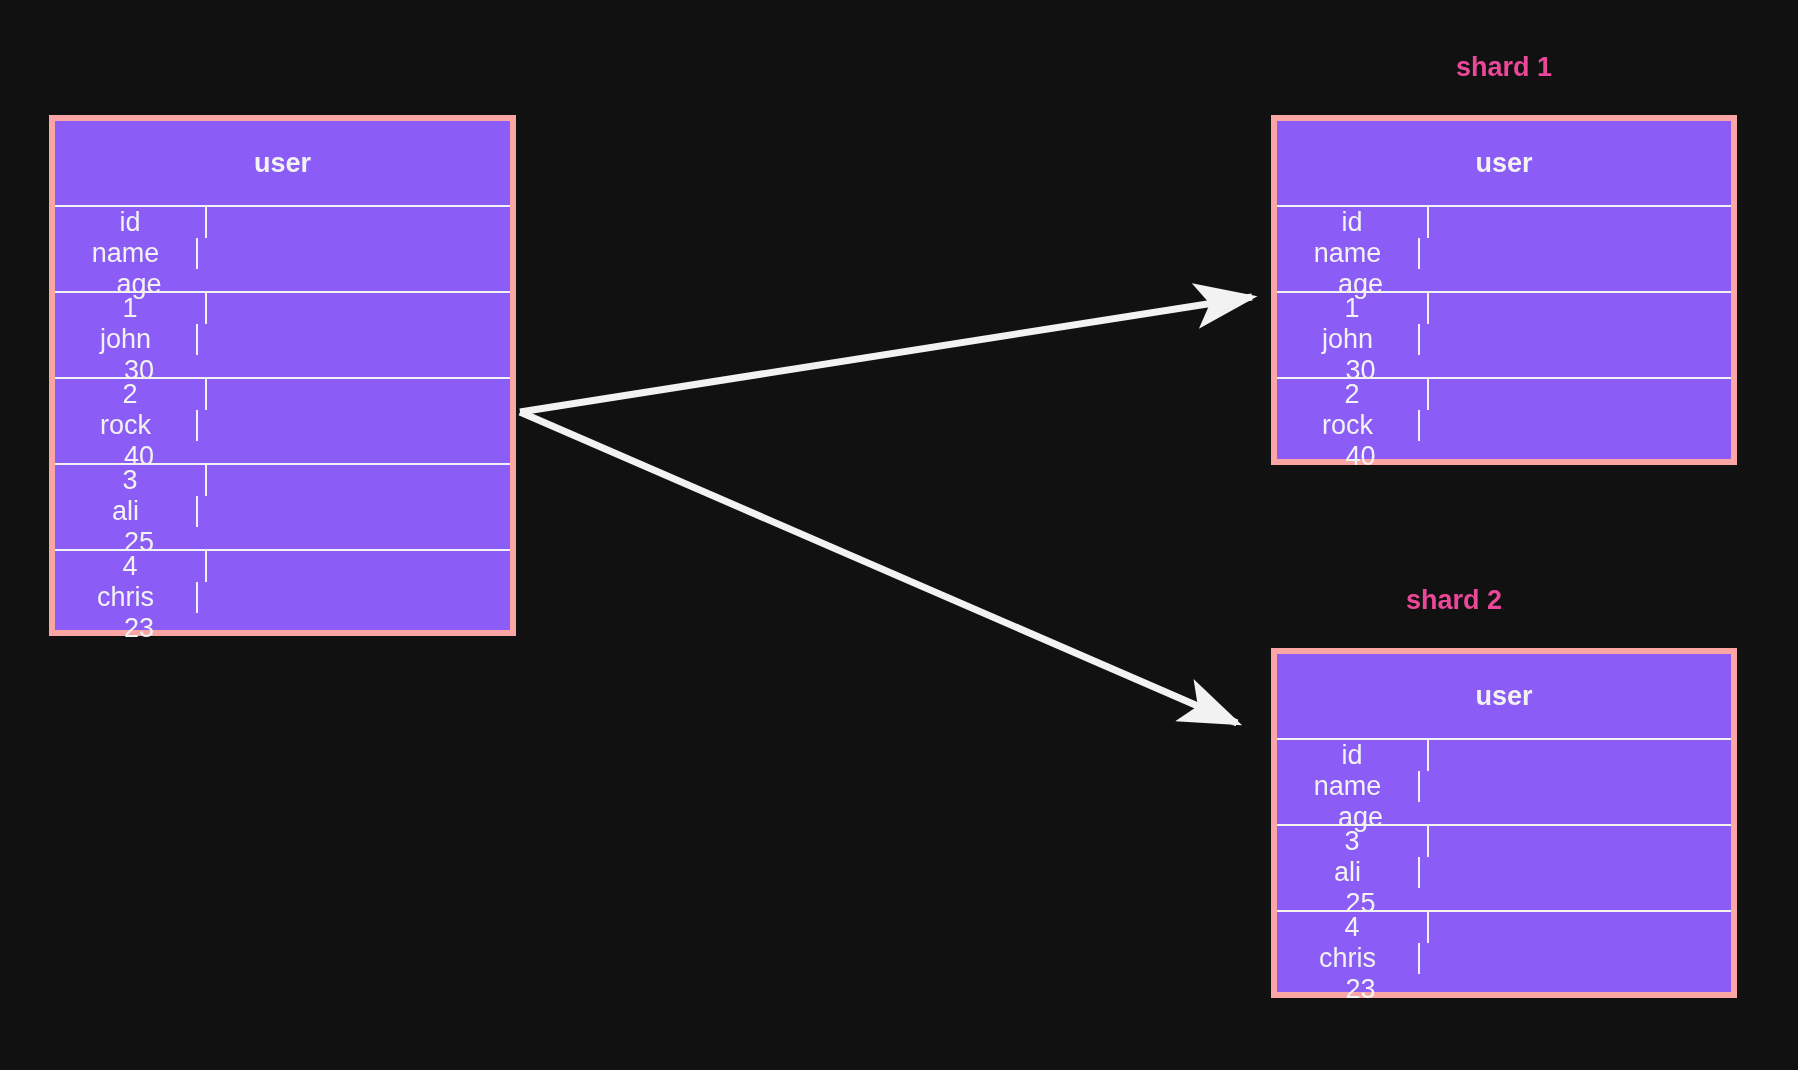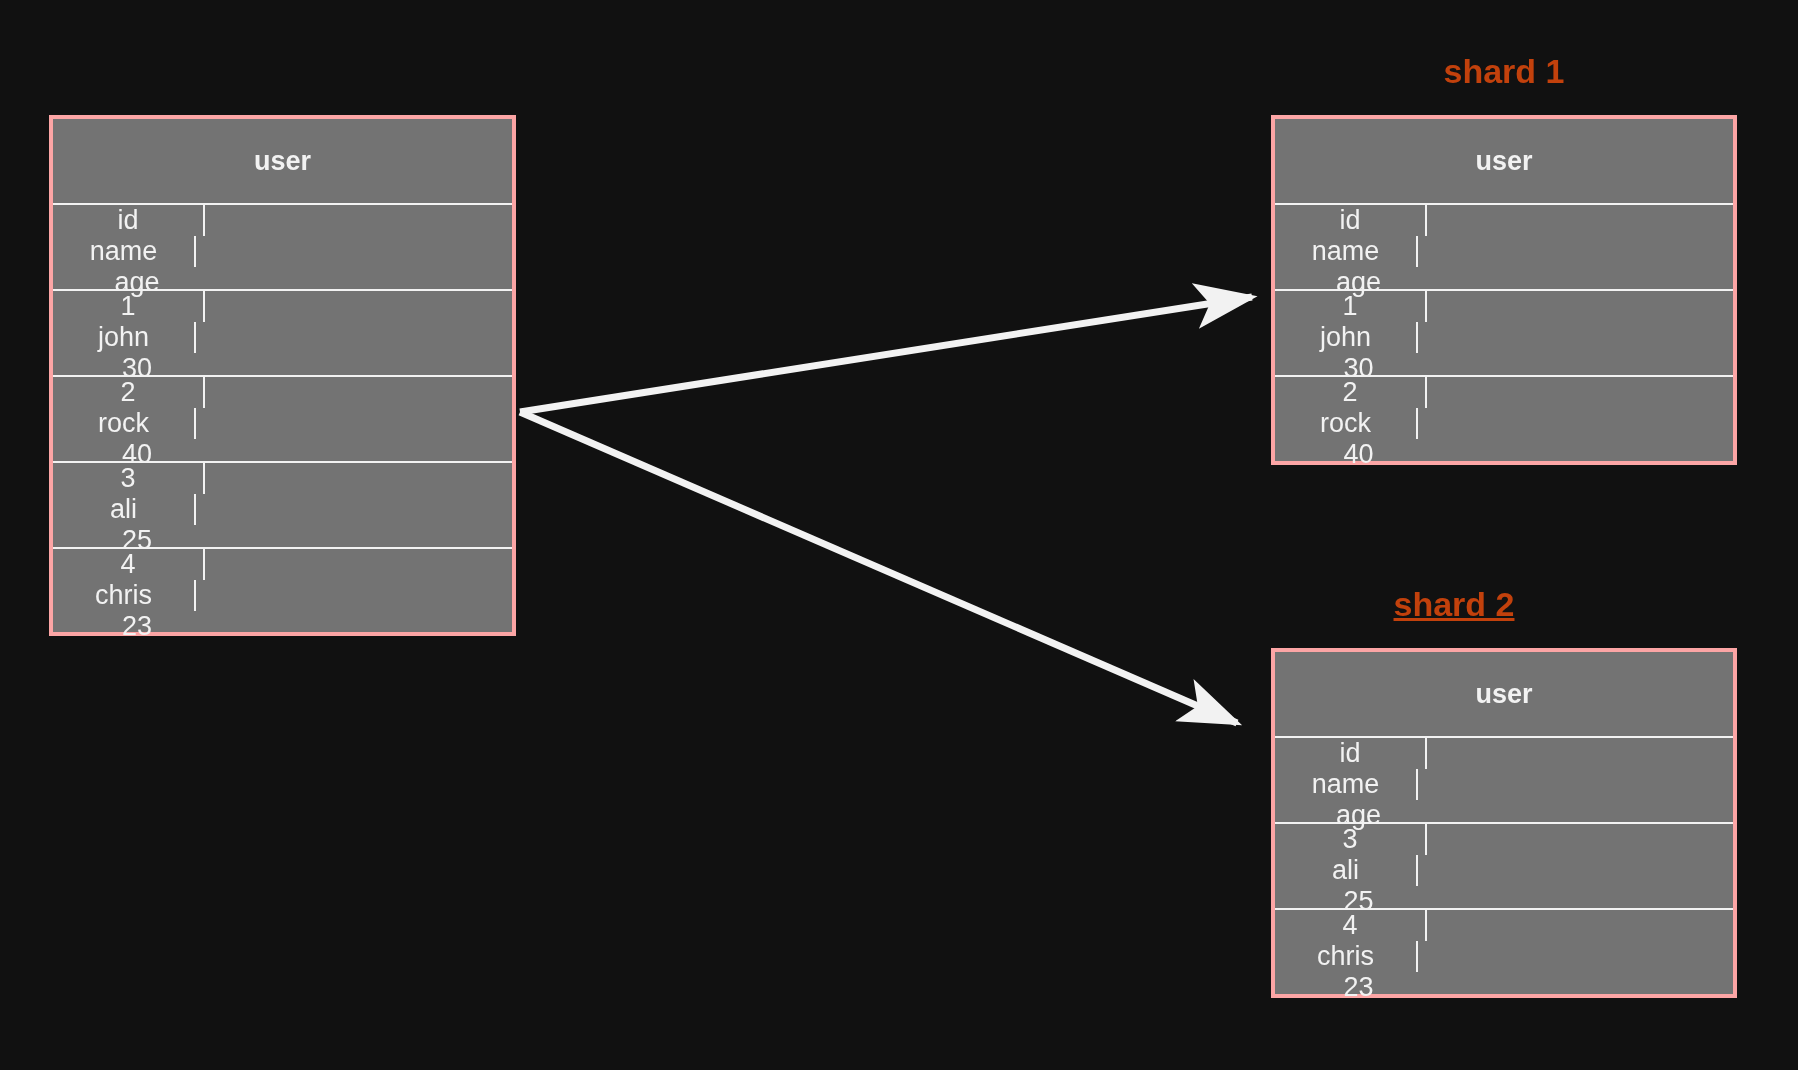--- a/index.html
+++ b/index.html
@@ -31,22 +31,22 @@
     top: 0;
     width: 1798px;
     height: 1070px;
     pointer-events: none;
   }
 
   
   .tbl {
     position: absolute;
     box-sizing: border-box;
-    border: 4px solid #fca5a5;
-    background: #737373;
+    border: 6px solid #fca5a5;
+    background: #8b5cf6;
   }
   .tbl-title {
     box-sizing: border-box;
     text-align: center;
     font-weight: bold;
     border-bottom: 2px solid #f2f2f2;
     display: flex;
     align-items: center;
     justify-content: center;
   }
@@ -99,27 +99,27 @@
   .shard-tbl .cell { font-size: 27px; }
   .shard-tbl .c0 { width: 152px; }
   .shard-tbl .c1 { width: 143px; }
   .shard-tbl .c2 { width: 167px; }
 
   #shard1-table { left: 1271px; top: 115px; }
   #shard2-table { left: 1271px; top: 648px; }
 
   .shard-label {
     position: absolute;
-    font-size: 34px;
+    font-size: 27px;
     font-weight: bold;
-    color: #c2410c;
+    color: #ec4899;
     white-space: nowrap;
   }
   #shard1-label { left: 1271px; top: 52px; width: 466px; text-align: center; }
-  #shard2-label { left: 1221px; top: 585px; width: 466px; text-align: center; text-decoration: underline; }
+  #shard2-label { left: 1221px; top: 585px; width: 466px; text-align: center; }
 </style>
 </head>
 <body>
 
 <div id="canvas">
 
   <svg id="arrows" viewBox="0 0 1798 1070" width="1798" height="1070" xmlns="http://www.w3.org/2000/svg">
     <defs>
       <marker id="ah" markerWidth="9" markerHeight="7" refX="8.2" refY="3.5" orient="auto" markerUnits="strokeWidth">
         <path d="M0,0.2 L9,3.5 L0,6.8 L2.1,3.5 Z" fill="#f2f2f2"></path>

